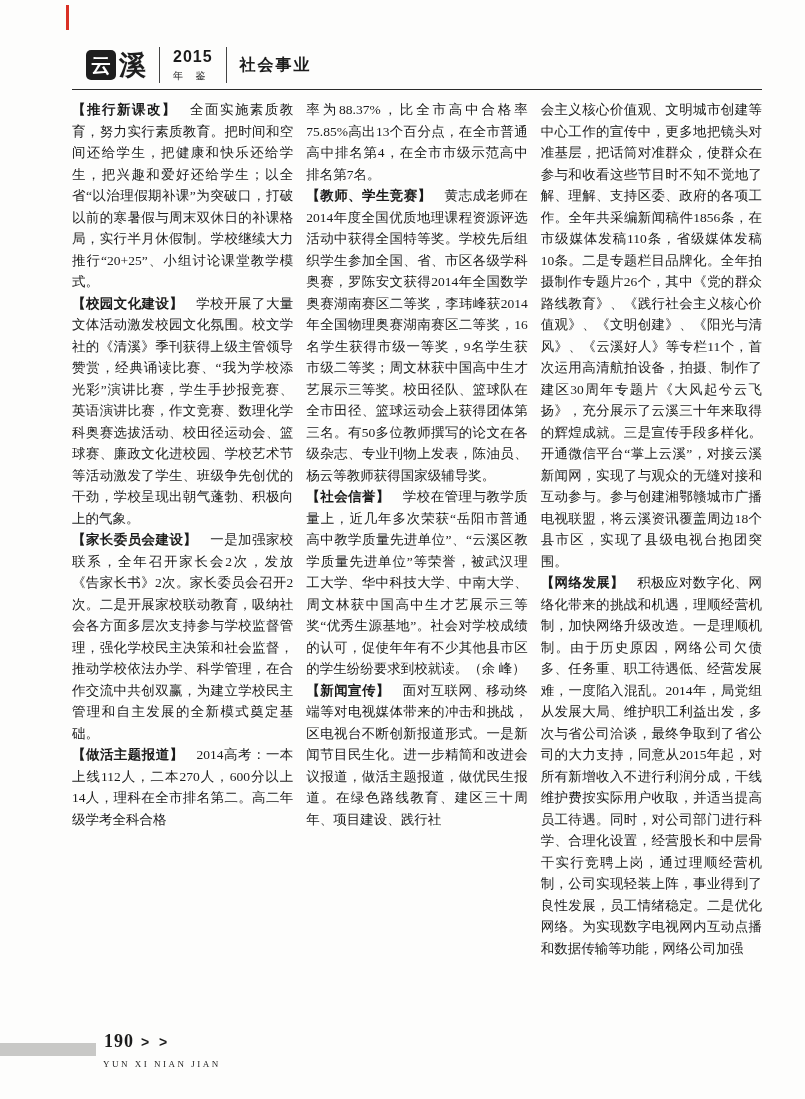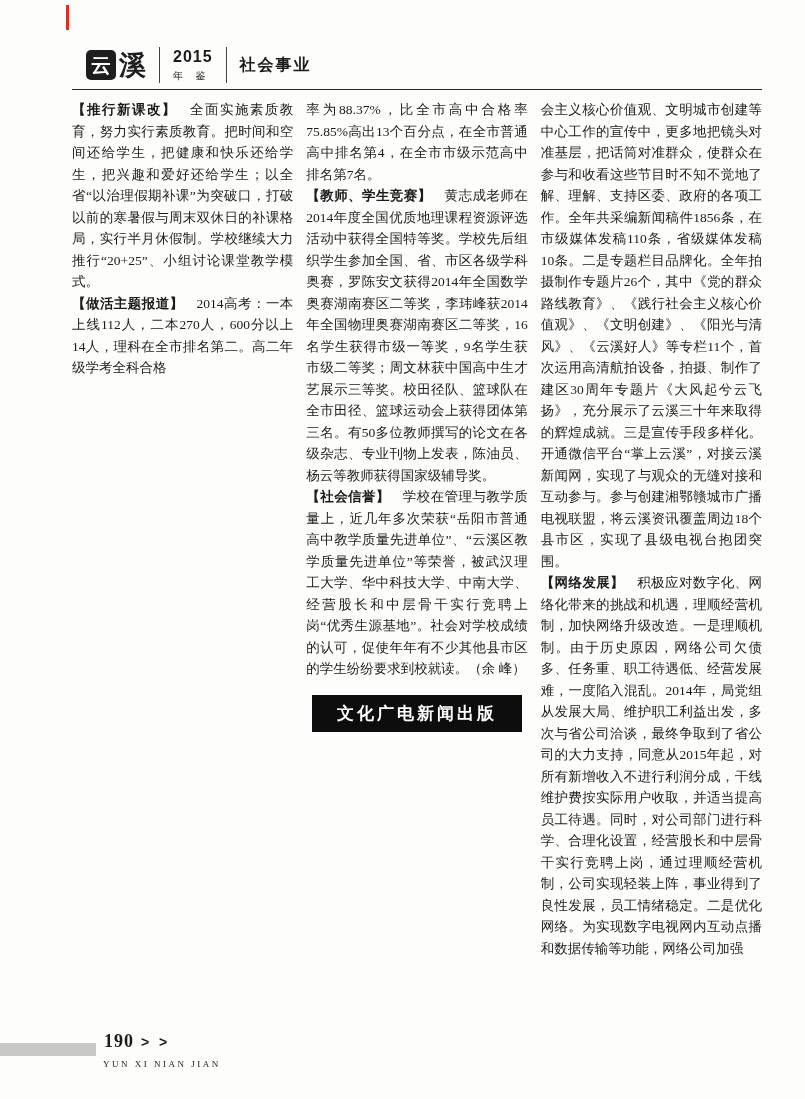--- a/index.html
+++ b/index.html
@@ -69,33 +69,41 @@
   </header>
   <div class="rule"></div>
 
   <main class="columns">
 
     <div class="col">
       <p class="para entry">
         <span class="entry-head">【推行新课改】</span><span>全面实施素质教育，努力实行素质教育。把时间和空间还给学生，把健康和快乐还给学生，把兴趣和爱好还给学生；以全省“以治理假期补课”为突破口，打破以前的寒暑假与周末双休日的补课格局，实行半月休假制。学校继续大力推行“20+25”、小组讨论课堂教学模式。</span>
       </p>
       <p class="para entry">
+        <span class="entry-head">【校园文化建设】</span><span>学校开展了大量文体活动激发校园文化氛围。校文学社的《清溪》季刊获得上级主管领导赞赏，经典诵读比赛、“我为学校添光彩”演讲比赛，学生手抄报竞赛、英语演讲比赛，作文竞赛、数理化学科奥赛选拔活动、校田径运动会、篮球赛、廉政文化进校园、学校艺术节等活动激发了学生、班级争先创优的干劲，学校呈现出朝气蓬勃、积极向上的气象。</span>
+      </p>
+      <p class="para entry">
+        <span class="entry-head">【家长委员会建设】</span><span>一是加强家校联系，全年召开家长会2次，发放《告家长书》2次。家长委员会召开2次。二是开展家校联动教育，吸纳社会各方面多层次支持参与学校监督管理，强化学校民主决策和社会监督，推动学校依法办学、科学管理，在合作交流中共创双赢，为建立学校民主管理和自主发展的全新模式奠定基础。</span>
+      </p>
+      <p class="para entry">
         <span class="entry-head">【做活主题报道】</span><span>2014高考：一本上线112人，二本270人，600分以上14人，理科在全市排名第二。高二年级学考全科合格</span>
       </p>
     </div>
 
     <div class="col">
       <p class="para"><span>率为88.37%，比全市高中合格率75.85%高出13个百分点，在全市普通高中排名第4，在全市市级示范高中排名第7名。</span></p>
       <p class="para entry">
         <span class="entry-head">【教师、学生竞赛】</span><span>黄志成老师在2014年度全国优质地理课程资源评选活动中获得全国特等奖。学校先后组织学生参加全国、省、市区各级学科奥赛，罗陈安文获得2014年全国数学奥赛湖南赛区二等奖，李玮峰获2014年全国物理奥赛湖南赛区二等奖，16名学生获得市级一等奖，9名学生获市级二等奖；周文林获中国高中生才艺展示三等奖。校田径队、篮球队在全市田径、篮球运动会上获得团体第三名。有50多位教师撰写的论文在各级杂志、专业刊物上发表，陈油员、杨云等教师获得国家级辅导奖。</span>
       </p>
       <p class="para entry">
-        <span class="entry-head">【社会信誉】</span><span>学校在管理与教学质量上，近几年多次荣获“岳阳市普通高中教学质量先进单位”、“云溪区教学质量先进单位”等荣誉，被武汉理工大学、华中科技大学、中南大学、经营股长和中层骨干实行竞聘上岗“优秀生源基地”。社会对学校成绩的认可，促使年年有不少其他县市区的学生纷纷要求到校就读。</span><span class="author">（余 峰）</span>
+        <span class="entry-head">【社会信誉】</span><span>学校在管理与教学质量上，近几年多次荣获“岳阳市普通高中教学质量先进单位”、“云溪区教学质量先进单位”等荣誉，被武汉理工大学、华中科技大学、中南大学、周文林获中国高中生才艺展示三等奖“优秀生源基地”。社会对学校成绩的认可，促使年年有不少其他县市区的学生纷纷要求到校就读。</span><span class="author">（余 峰）</span>
       </p>
-      <div class="banner">文化广电新闻出版</div>
+      <p class="para entry">
+        <span class="entry-head">【新闻宣传】</span><span>面对互联网、移动终端等对电视媒体带来的冲击和挑战，区电视台不断创新报道形式。一是新闻节目民生化。进一步精简和改进会议报道，做活主题报道，做优民生报道。在绿色路线教育、建区三十周年、项目建设、践行社</span>
+      </p>
     </div>
 
     <div class="col">
       <p class="para"><span>会主义核心价值观、文明城市创建等中心工作的宣传中，更多地把镜头对准基层，把话筒对准群众，使群众在参与和收看这些节目时不知不觉地了解、理解、支持区委、政府的各项工作。全年共采编新闻稿件1856条，在市级媒体发稿110条，省级媒体发稿10条。二是专题栏目品牌化。全年拍摄制作专题片26个，其中《党的群众路线教育》、《践行社会主义核心价值观》、《文明创建》、《阳光与清风》、《云溪好人》等专栏11个，首次运用高清航拍设备，拍摄、制作了建区30周年专题片《大风起兮云飞扬》，充分展示了云溪三十年来取得的辉煌成就。三是宣传手段多样化。开通微信平台“掌上云溪”，对接云溪新闻网，实现了与观众的无缝对接和互动参与。参与创建湘鄂赣城市广播电视联盟，将云溪资讯覆盖周边18个县市区，实现了县级电视台抱团突围。</span></p>
       <p class="para entry">
         <span class="entry-head">【网络发展】</span><span>积极应对数字化、网络化带来的挑战和机遇，理顺经营机制，加快网络升级改造。一是理顺机制。由于历史原因，网络公司欠债多、任务重、职工待遇低、经营发展难，一度陷入混乱。2014年，局党组从发展大局、维护职工利益出发，多次与省公司洽谈，最终争取到了省公司的大力支持，同意从2015年起，对所有新增收入不进行利润分成，干线维护费按实际用户收取，并适当提高员工待遇。同时，对公司部门进行科学、合理化设置，经营股长和中层骨干实行竞聘上岗，通过理顺经营机制，公司实现轻装上阵，事业得到了良性发展，员工情绪稳定。二是优化网络。为实现数字电视网内互动点播和数据传输等功能，网络公司加强</span>
       </p>
     </div>
 
   </main>

